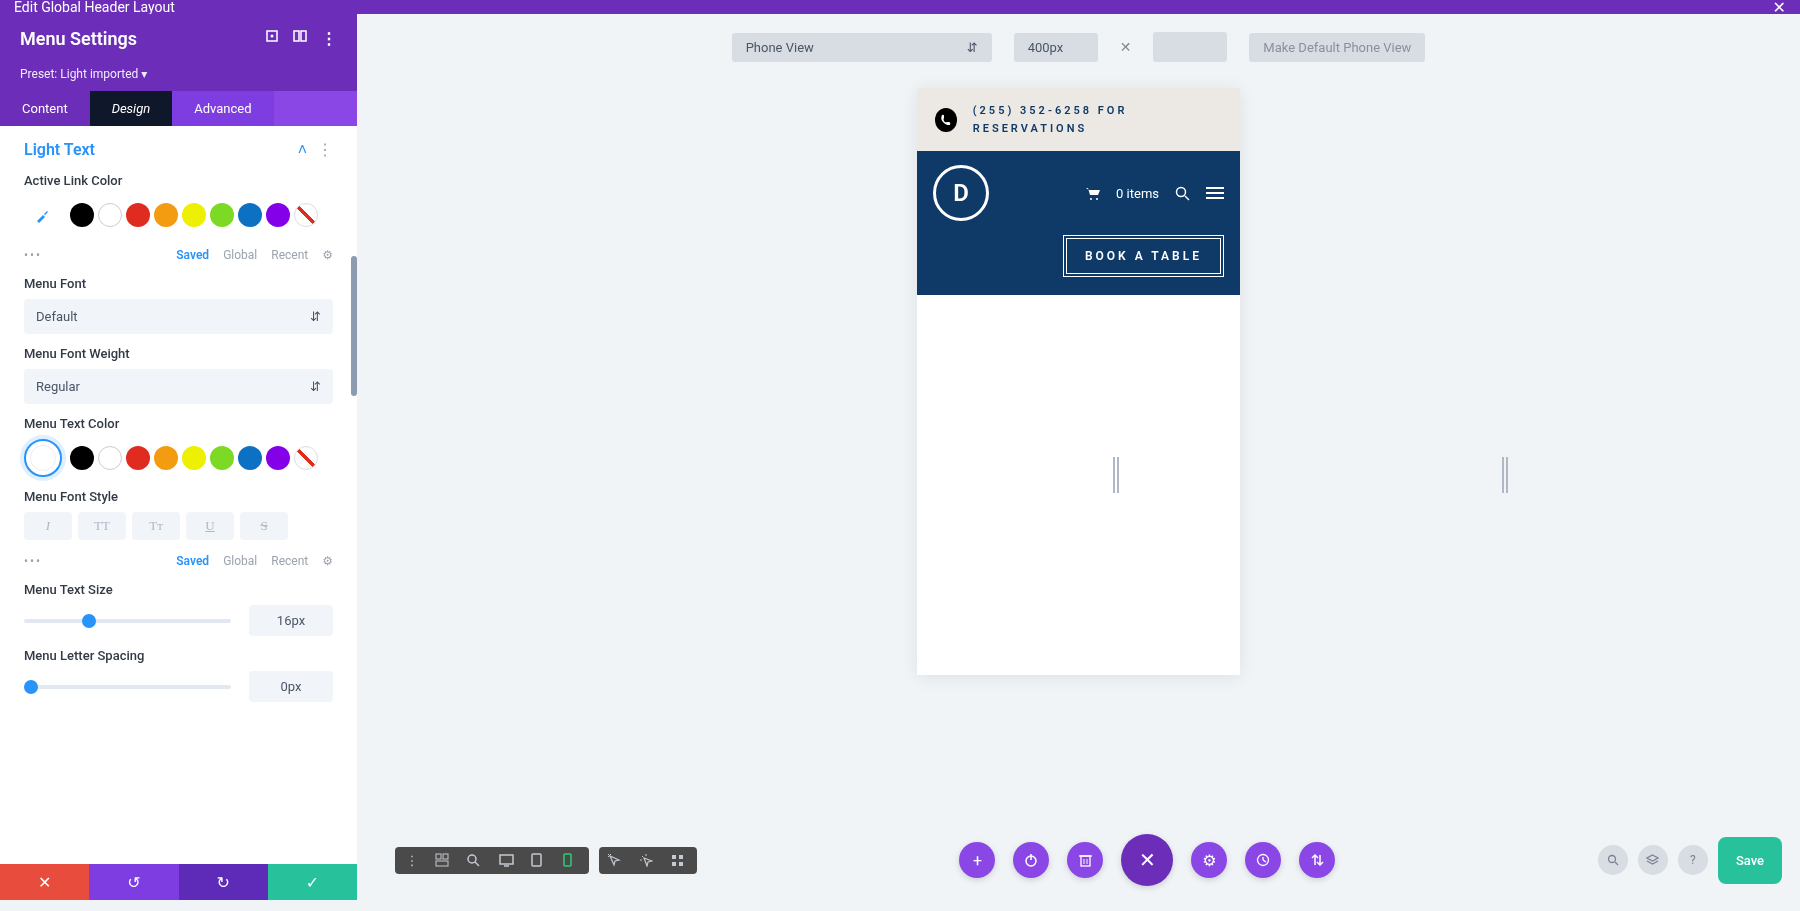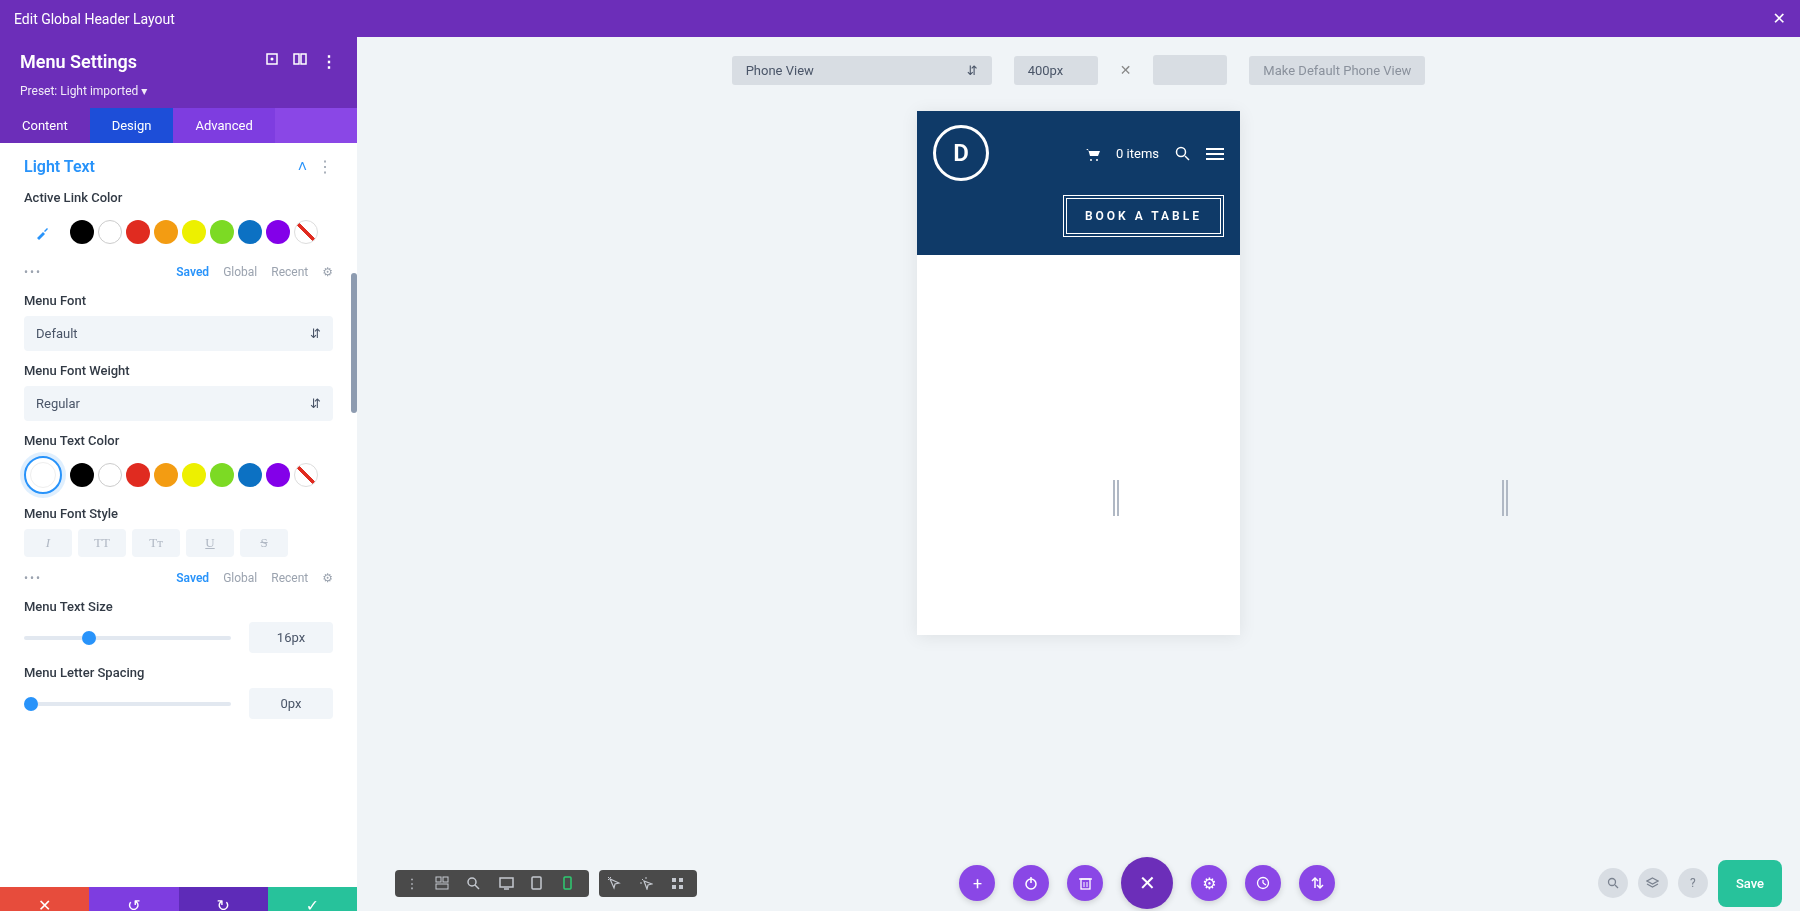--- a/index.html
+++ b/index.html
@@ -1,34 +1,34 @@
 <!DOCTYPE html>
 <html><head>
 <meta charset="utf-8">
 <style>
 * { box-sizing: border-box; margin: 0; padding: 0; font-family: -apple-system, BlinkMacSystemFont, "Segoe UI", Roboto, sans-serif; }
 body { width: 1800px; height: 911px; overflow: hidden; background: #f0f4f7; position: relative; }
 
 
-.top-header { background: #6c2eb9; color: #fff; height: 37px; display: flex; align-items: center; justify-content: space-between; padding: 0 14px; font-size: 14px; }
+.top-header { background: #6c2eb9; color: #fff; height: 14px; display: flex; align-items: center; justify-content: space-between; padding: 0 14px; font-size: 14px; }
 
 .main { display: flex; height: calc(100% - 25px); }
 
 
 .sidebar { width: 357px; background: #fff; display: flex; flex-direction: column; height: 100%; }
 .sidebar-head { background: #6c2eb9; color: #fff; padding: 14px 20px 10px; }
 .sidebar-head-row { display: flex; justify-content: space-between; align-items: center; }
 .sidebar-title { font-size: 18px; font-weight: 600; }
 .sidebar-icons { display: flex; gap: 14px; }
 .sidebar-icons span { cursor: pointer; }
-.preset-line { font-size: 12px; margin-top: 12px; opacity: .9; }
+.preset-line { font-size: 12px; margin-top: 18px; opacity: .9; }
 
 .tab-bar { display: flex; background: #8a47e6; }
 .tab { flex: 0 0 auto; padding: 10px 22px; color: #fff; font-size: 13px; cursor: pointer; }
-.tab.active { background: #1d4ed8; }
+.tab.active { background: #0f172a; font-style: italic; }
 .tab.advanced { background: #7e3de0; }
 .tab.content-tab { background: #6c2eb9; }
 
 .panel-scroll { flex: 1; overflow-y: auto; padding: 0 0 0 0; position: relative; }
 .scroll-thumb { position: absolute; right: 0; top: 130px; width: 6px; height: 140px; background: #8d9bb0; border-radius: 3px; }
 
 .section-head { display: flex; justify-content: space-between; align-items: center; padding: 14px 24px 8px; }
 .section-title { color: #2893fa; font-size: 16px; font-weight: 600; }
 .section-icons { display: flex; gap: 10px; color: #9ba3af; }
 
@@ -83,21 +83,21 @@
 .pv-blank { background:#d8dde3; width:74px; height:30px; border-radius:3px;}
 .pv-default { background:#d8dde3; border-radius:3px; padding:7px 14px; font-size:13px; color:#8a919c;}
 
 .phone-frame { margin: 8px auto 0; width: 323px; background:#fff; box-shadow:0 2px 18px rgba(0,0,0,.08); border-radius:3px; }
 .phone-topbar { background:#ece9e4; padding:14px 18px; display:flex; align-items:center; gap:16px;}
 .phone-icon { width:24px; height:24px; background:#000; border-radius:50%; display:flex; align-items:center; justify-content:center;}
 .reservation { color:#0f3a68; font-size:11px; letter-spacing:3px; font-weight:600; line-height:1.6; }
 .phone-nav { background:#0f3a68; padding:14px 16px 18px; }
 .nav-row { display:flex; align-items:center; justify-content:space-between; }
 .logo-ring { width:56px; height:56px; border:3px solid #fff; border-radius:50%; display:flex; align-items:center; justify-content:center; color:#fff; font-size:24px; font-weight:600;}
-.nav-right { display:flex; align-items:flex-end; gap:16px; color:#fff; font-size:13px;}
+.nav-right { display:flex; align-items:center; gap:16px; color:#fff; font-size:13px;}
 .book-btn { margin-top:14px; border:4px double #fff; color:#fff; padding:10px 18px; text-align:center; letter-spacing:3px; font-size:12px; font-weight:600; float:right; }
 
 .drag-handle { position:absolute; width:2px; height:36px; top:50%; }
 .drag-handle.left { left:756px; border-left:2px solid #b0b8c4; border-right:2px solid #b0b8c4; width:6px;}
 .drag-handle.right { left:1145px; border-left:2px solid #b0b8c4; border-right:2px solid #b0b8c4; width:6px;}
 
 
 .bottom-bar { position:absolute; bottom:14px; left:0; right:0; display:flex; align-items:center; padding:0 18px; }
 .bb-left { display:flex; gap:10px; margin-left:20px;}
 .bb-group { background:#4a4a4a; border-radius:4px; display:flex; align-items:center; padding:6px 8px; gap:14px;}
@@ -280,20 +280,28 @@
         <span>Phone View</span>
           <span>⇵</span>
       </div>
       <div class="pv-input">400px</div>
       <span class="pv-x">✕</span>
       <div class="pv-blank"></div>
       <div class="pv-default">Make Default Phone View</div>
     </div>
 
     <div class="phone-frame">
+      <div class="phone-topbar">
+        <div class="phone-icon">
+          <svg width="12" height="12" viewBox="0 0 12 12">
+              <path d="M2 1 C2 1 4 0 4 2 L4 4 C4 4 3 5 4 7 C5 9 7 8 7 8 L9 8 C11 8 10 11 10 11 C10 11 6 12 3 8 C0 5 2 1 2 1 Z" fill="#fff"></path>
+            </svg>
+        </div>
+        <div class="reservation">(255) 352-6258 FOR RESERVATIONS</div>
+      </div>
       <div class="phone-nav">
         <div class="nav-row">
           <div class="logo-ring">D</div>
           <div class="nav-right">
             <span>
               <svg width="15" height="13" viewBox="0 0 15 13">
                   <path d="M1 1 L3 1 L5 8 L13 8 L15 3 L4 3 M6 11 A1 1 0 1 0 6 13 A1 1 0 1 0 6 11 M12 11 A1 1 0 1 0 12 13 A1 1 0 1 0 12 11" fill="#fff"></path>
                 </svg>
             </span>
             <span>0 items</span>

